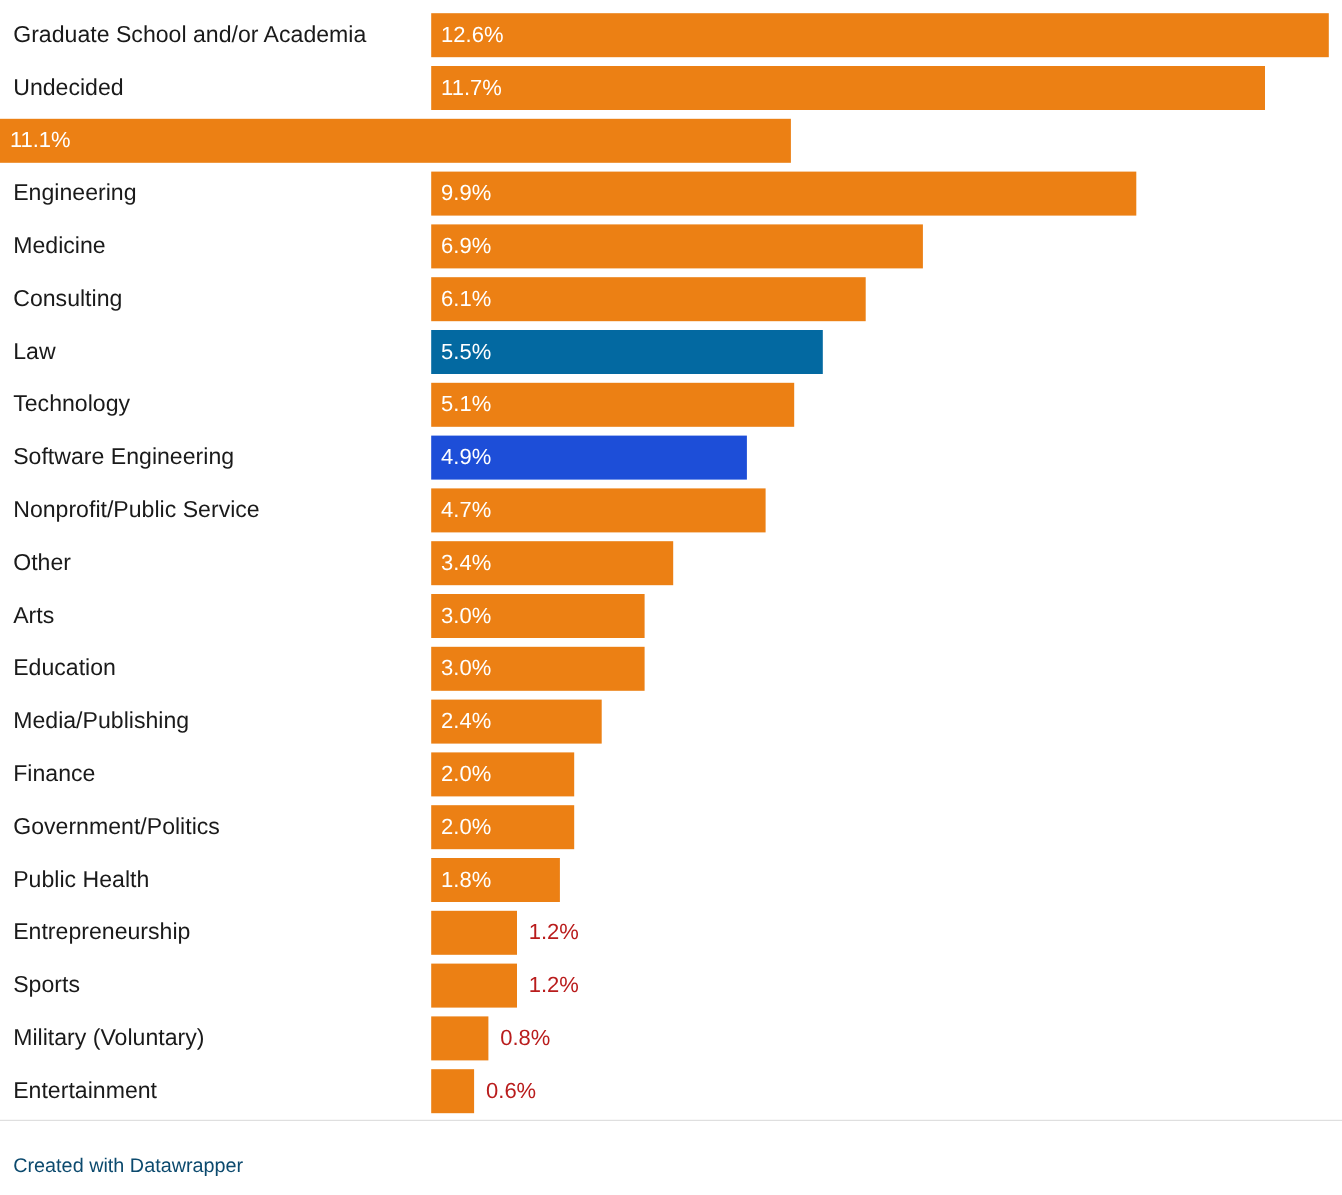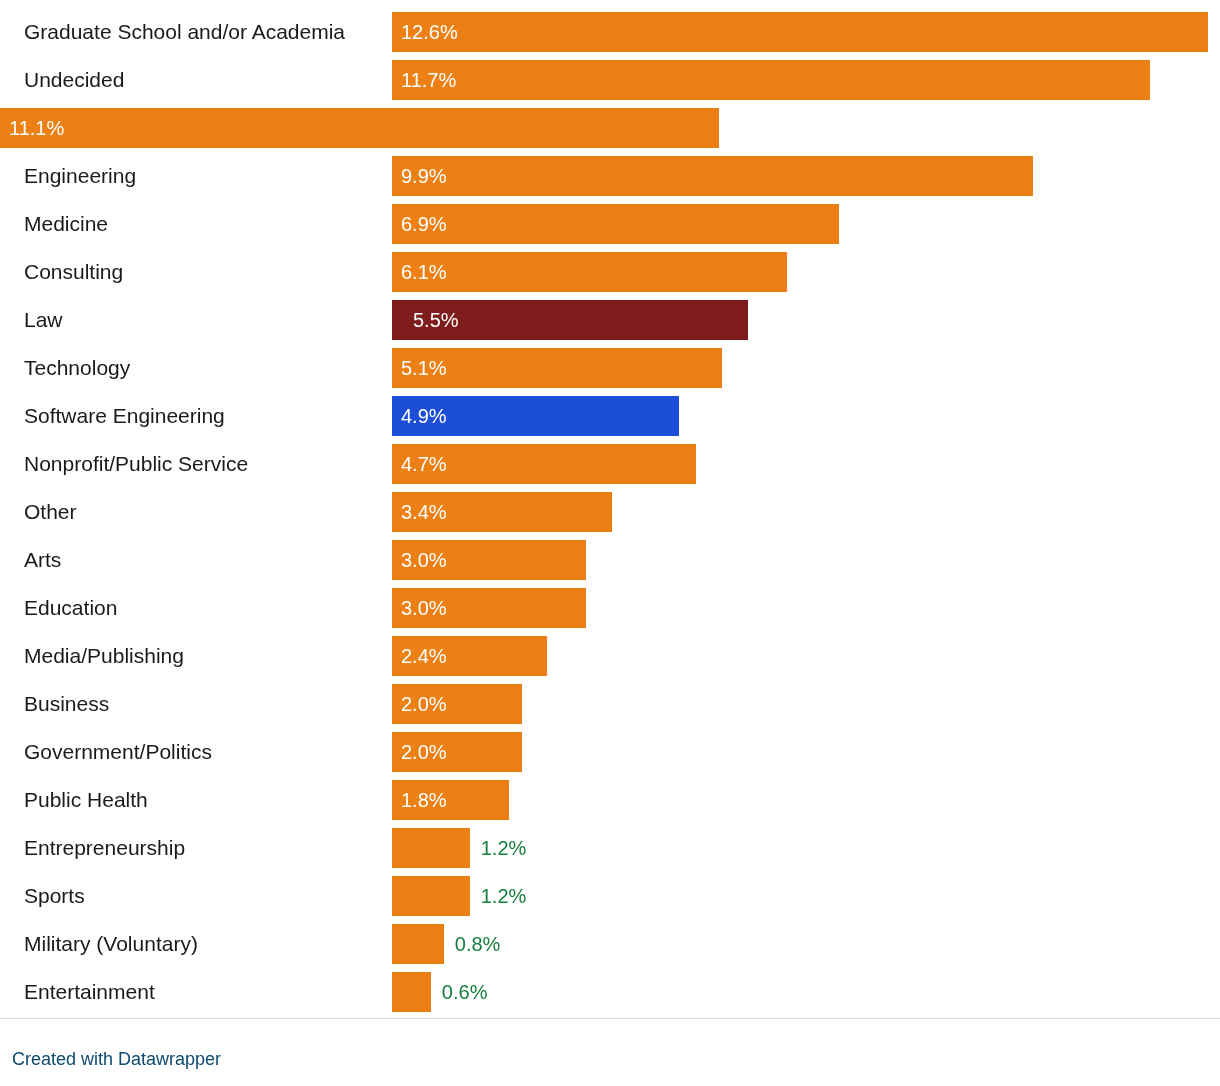--- a/index.html
+++ b/index.html
@@ -27,21 +27,21 @@
     width: 1220px;
   }
   .bar-row {
     display: flex;
     align-items: center;
     height: 48px;
   }
   .bar-label {
     width: 392px;
     flex: 0 0 392px;
-    padding-left: 24px;
+    padding-left: 12px;
     box-sizing: border-box;
     font-size: 21px;
     line-height: 24px;
     color: #1a1a1a;
     white-space: nowrap;
     overflow: hidden;
   }
   .bar-area {
     position: relative;
     flex: 1 1 auto;
@@ -57,21 +57,21 @@
     box-sizing: border-box;
   }
   .bar-value-inside {
     color: #ffffff;
     font-size: 20px;
     line-height: 20px;
     padding-left: 9px;
     white-space: nowrap;
   }
   .bar-value-outside {
-    color: #15803d;
+    color: #b91c1c;
     font-size: 20px;
     line-height: 20px;
     padding-left: 11px;
     white-space: nowrap;
   }
   .baseline {
     position: absolute;
     left: 0;
     top: 1018px;
     width: 1220px;
@@ -135,21 +135,21 @@
         <div class="bar-label">Consulting</div>
         <div class="bar-area">
           <div class="bar" style="width: 395.048px; background: rgb(236, 128, 20);">
             <span class="bar-value-inside">6.1%</span>
           </div>
         </div>
       </div>
       <div class="bar-row">
         <div class="bar-label">Law</div>
         <div class="bar-area">
-          <div class="bar" style="width: 356.19px; background: #7f1d1d; padding-left: 12px;">
+          <div class="bar" style="width: 356.19px; background: #0369a1;">
             <span class="bar-value-inside">5.5%</span>
           </div>
         </div>
       </div>
       <div class="bar-row">
         <div class="bar-label">Technology</div>
         <div class="bar-area">
           <div class="bar" style="width: 330.286px; background: rgb(236, 128, 20);">
             <span class="bar-value-inside">5.1%</span>
           </div>
@@ -197,21 +197,21 @@
       </div>
       <div class="bar-row">
         <div class="bar-label">Media/Publishing</div>
         <div class="bar-area">
           <div class="bar" style="width: 155.429px; background: rgb(236, 128, 20);">
             <span class="bar-value-inside">2.4%</span>
           </div>
         </div>
       </div>
       <div class="bar-row">
-        <div class="bar-label">Business</div>
+        <div class="bar-label">Finance</div>
         <div class="bar-area">
           <div class="bar" style="width: 129.524px; background: rgb(236, 128, 20);">
             <span class="bar-value-inside">2.0%</span>
           </div>
         </div>
       </div>
       <div class="bar-row">
         <div class="bar-label">Government/Politics</div>
         <div class="bar-area">
           <div class="bar" style="width: 129.524px; background: rgb(236, 128, 20);">

